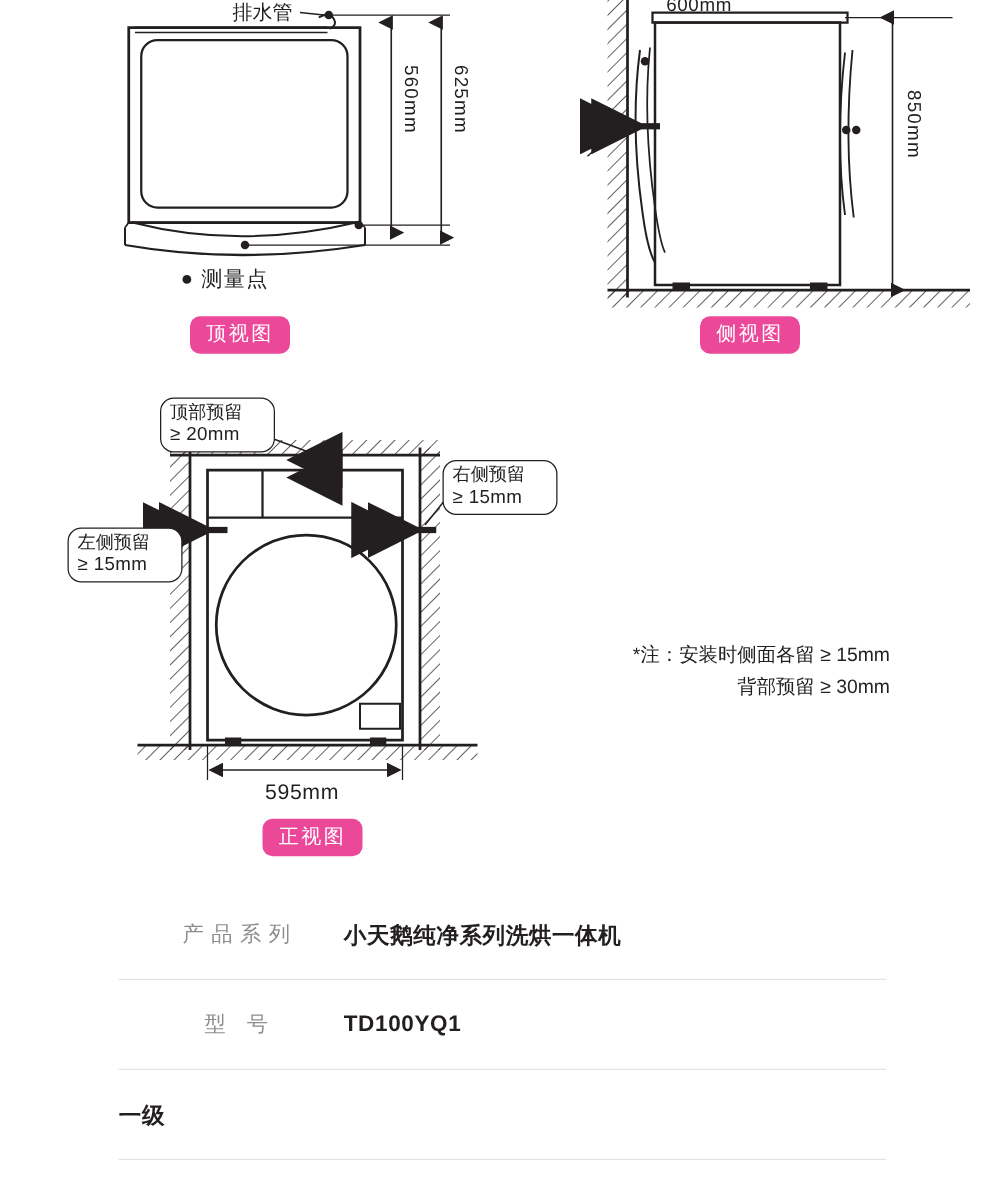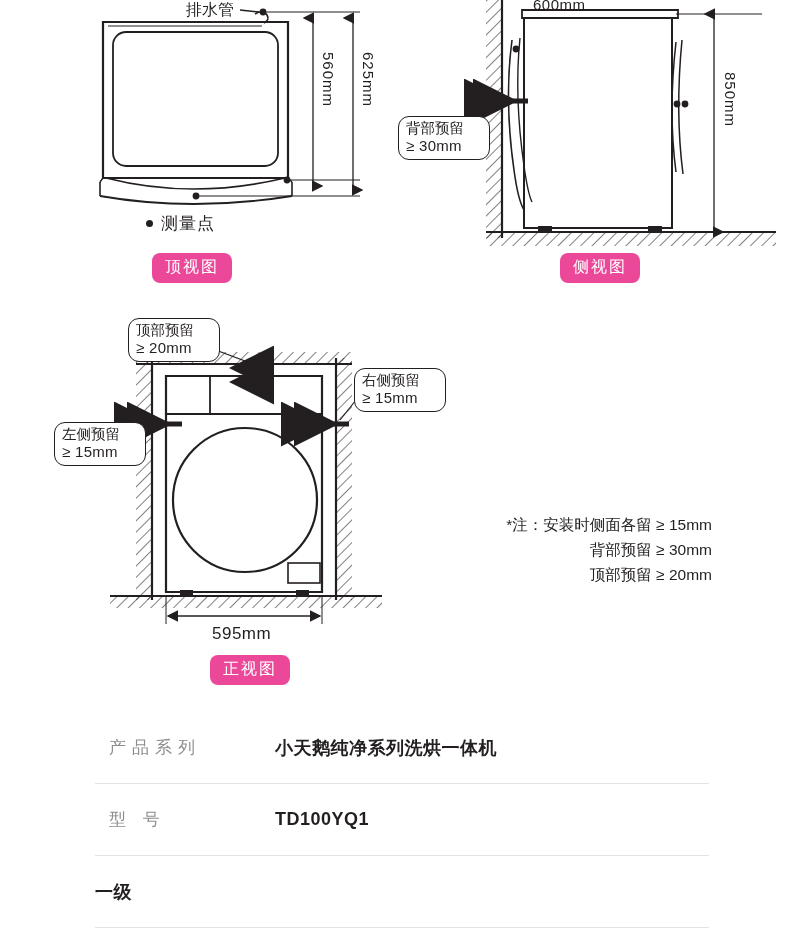--- a/index.html
+++ b/index.html
@@ -72,21 +72,21 @@
     align-items:center;
     height:72px;
     border-bottom:1px solid #e3e3e3;
   }
   .spec-row:first-child { border-top:none; }
   .spec-key {
     width:180px;
     font-size:17px;
     color:#8d8d8d;
     letter-spacing:6px;
-    text-align:left;
+    text-align:center;
     padding-left:14px;
   }
   .spec-val {
     font-size:18px;
     font-weight:bold;
     color:#231f20;
     letter-spacing:.5px;
   }
 </style>
 </head>
@@ -238,24 +238,20 @@
     <span class="dot"></span>
     <span class="lbl">测量点</span>
   </div>
 
   <div class="badge" style="left:152px; top:253px;">顶视图</div>
 
   <div class="txt dim-label" style="left:533px; top:-4px;">600mm</div>
 
   <div class="txt dim-vert" style="left:722px; top:72px;">850mm</div>
 
-  <div class="bubble" style="left:398px; top:116px; width:92px;">
-    <div>背部预留</div>
-    <div class="l2">≥ 30mm</div>
-  </div>
 
   <div class="badge" style="left:560px; top:253px;">侧视图</div>
 
   <div class="bubble" style="left:128px; top:318px; width:92px;">
     <div>顶部预留</div>
     <div class="l2">≥ 20mm</div>
   </div>
 
   <div class="bubble" style="left:354px; top:368px; width:92px;">
     <div>右侧预留</div>
@@ -267,21 +263,20 @@
     <div class="l2">≥ 15mm</div>
   </div>
 
   <div class="txt dim-label" style="left:212px; top:624px; font-size:17px;">595mm</div>
 
   <div class="badge" style="left:210px; top:655px;">正视图</div>
 
   <div class="note" style="left:430px; top:512px; width:282px;">
     <div class="r1">*注：安装时侧面各留 ≥ 15mm</div>
     <div class="r1">背部预留 ≥ 30mm</div>
-    <div class="r1">顶部预留 ≥ 20mm</div>
   </div>
 
   <div class="spec">
     <div class="spec-row">
       <div class="spec-key">产品系列</div>
       <div class="spec-val">小天鹅纯净系列洗烘一体机</div>
     </div>
     <div class="spec-row">
       <div class="spec-key">型    号</div>
       <div class="spec-val">TD100YQ1</div>

